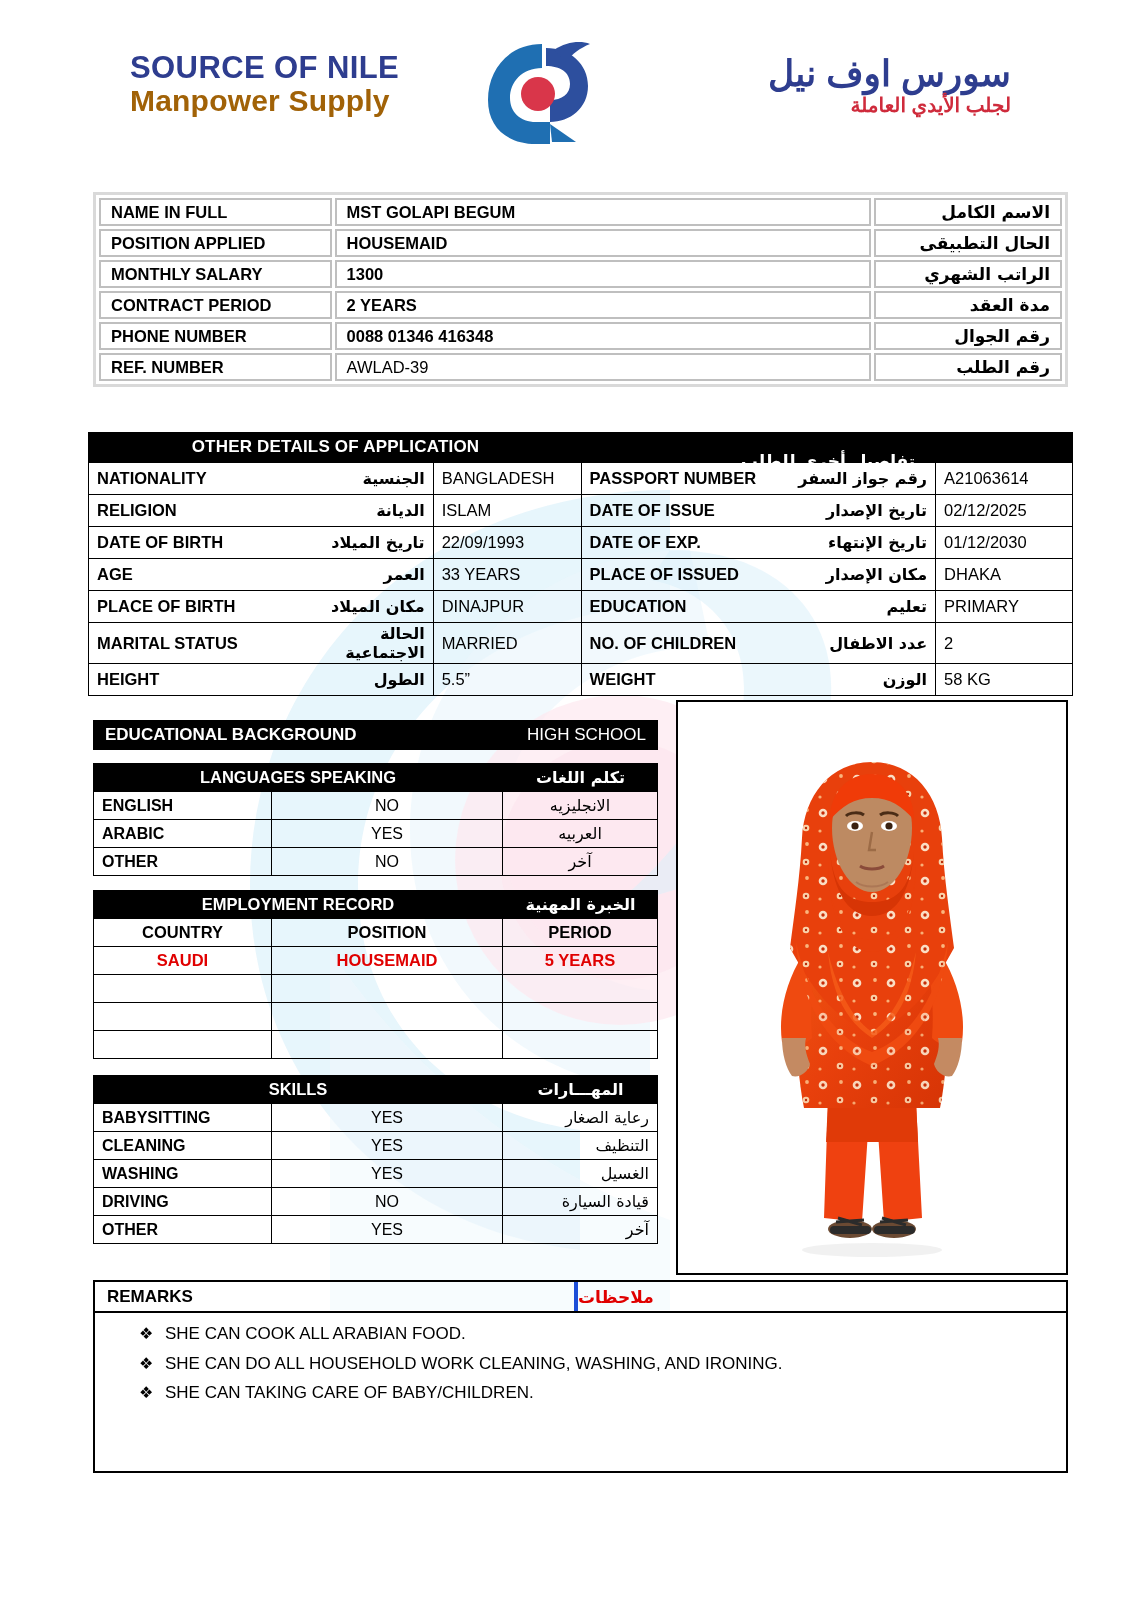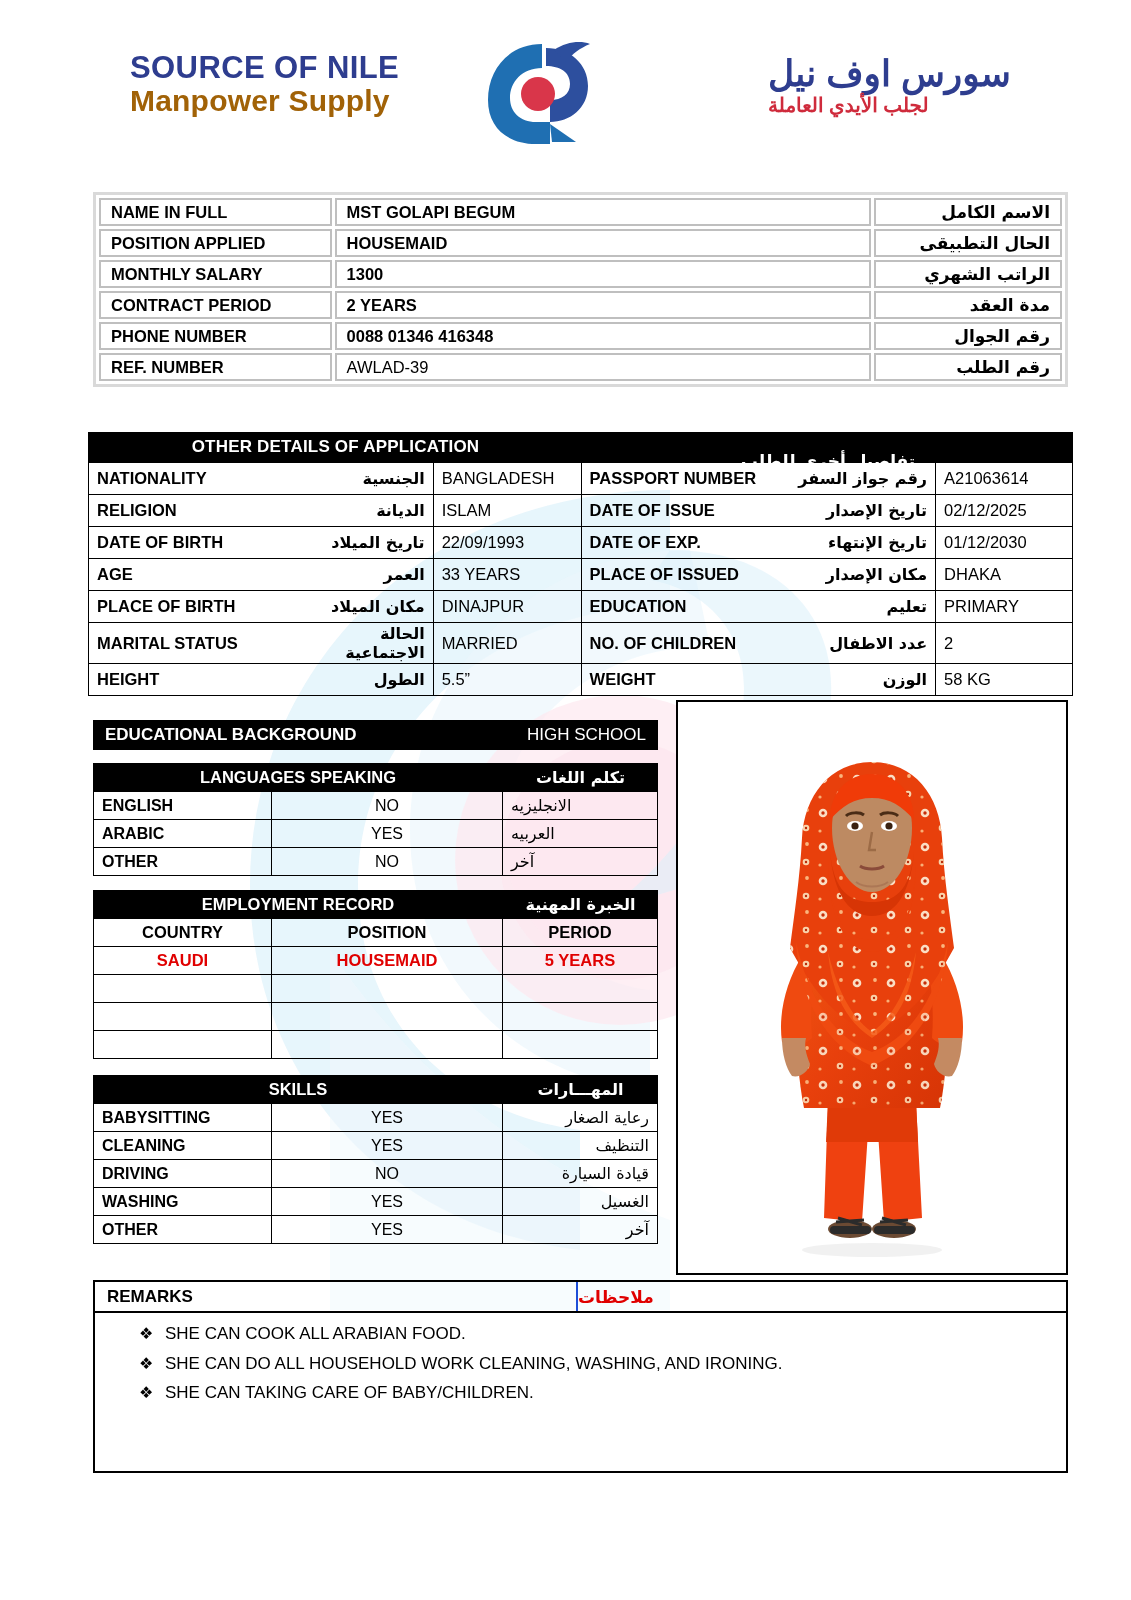--- a/index.html
+++ b/index.html
@@ -57,21 +57,21 @@
     letter-spacing: 0.2px;
   }
   .logo-mark {
     position: absolute;
     left: 480px; top: 10px;
     width: 120px; height: 110px;
   }
   .logo-ar {
     position: absolute;
     right: 120px; top: 26px;
-    text-align: left;
+    text-align: right;
     direction: rtl;
     line-height: 1.1;
   }
   .logo-ar .a1 {
     font-size: 36px;
     font-weight: bold;
     color: #2e3d8f;
   }
   .logo-ar .a2 {
     font-size: 20px;
@@ -159,21 +159,21 @@
                 font-family: "DejaVu Sans", sans-serif; font-size: 16px; }
   #tbl-lang table, #tbl-skill table, #tbl-emp table {
     width: 100%; border-collapse: collapse;
   }
   #tbl-lang td {
     border: 1.5px solid #000; height: 28px; font-size: 16px;
     padding: 1px 8px; vertical-align: middle; background: transparent;
   }
   #tbl-lang td.k { font-weight: bold; width: 178px; }
   #tbl-lang td.v { text-align: center; }
-  #tbl-lang td.a { width: 155px; text-align: left; direction: rtl;
+  #tbl-lang td.a { width: 155px; text-align: center; direction: rtl;
                    font-family: "DejaVu Sans", sans-serif; font-size: 16px; }
 
   
   #tbl-emp { left: 93px; top: 890px; width: 565px; }
   #tbl-emp td {
     border: 1.5px solid #000; height: 28px; font-size: 16.5px;
     padding: 1px 6px; text-align: center; vertical-align: middle;
     background: transparent;
   }
   #tbl-emp td.ch { font-weight: bold; }
@@ -200,21 +200,21 @@
   #photo-box svg { display: block; }
 
   
   #remarks { left: 93px; top: 1280px; width: 975px; }
   #remarks .rhead {
     display: flex; border: 2px solid #000; height: 33px; align-items: stretch;
   }
   #remarks .rhead .en {
     width: 483px; display: flex; align-items: center;
     padding-left: 12px; font-size: 17px; font-weight: bold;
-    border-right: 2px solid #1d4ed8;
+    border-right: 4px solid #1d4ed8;
   }
   #remarks .rhead .ar {
     flex: 1; display: flex; align-items: center; justify-content: flex-end;
     padding-right: 14px; color: #e00000; font-weight: bold; font-size: 17px;
     direction: rtl; font-family: "DejaVu Sans", sans-serif;
   }
   #remarks .rbody {
     border: 2px solid #000; border-top: none;
     height: 160px; padding: 12px 0 0 0;
   }
@@ -450,28 +450,28 @@
             <td class="k">BABYSITTING</td>
             <td class="v">YES</td>
             <td class="a">رعاية الصغار</td>
           </tr>
           <tr>
             <td class="k">CLEANING</td>
             <td class="v">YES</td>
             <td class="a">التنظيف</td>
           </tr>
           <tr>
+            <td class="k">WASHING</td>
+            <td class="v">YES</td>
+            <td class="a">الغسيل</td>
+          </tr>
+          <tr>
             <td class="k">DRIVING</td>
             <td class="v">NO</td>
             <td class="a">قيادة السيارة</td>
-          </tr>
-          <tr>
-            <td class="k">WASHING</td>
-            <td class="v">YES</td>
-            <td class="a">الغسيل</td>
           </tr>
           <tr>
             <td class="k">OTHER</td>
             <td class="v">YES</td>
             <td class="a">آخر</td>
           </tr>
         </tbody>
       </table>
   </div>
 

